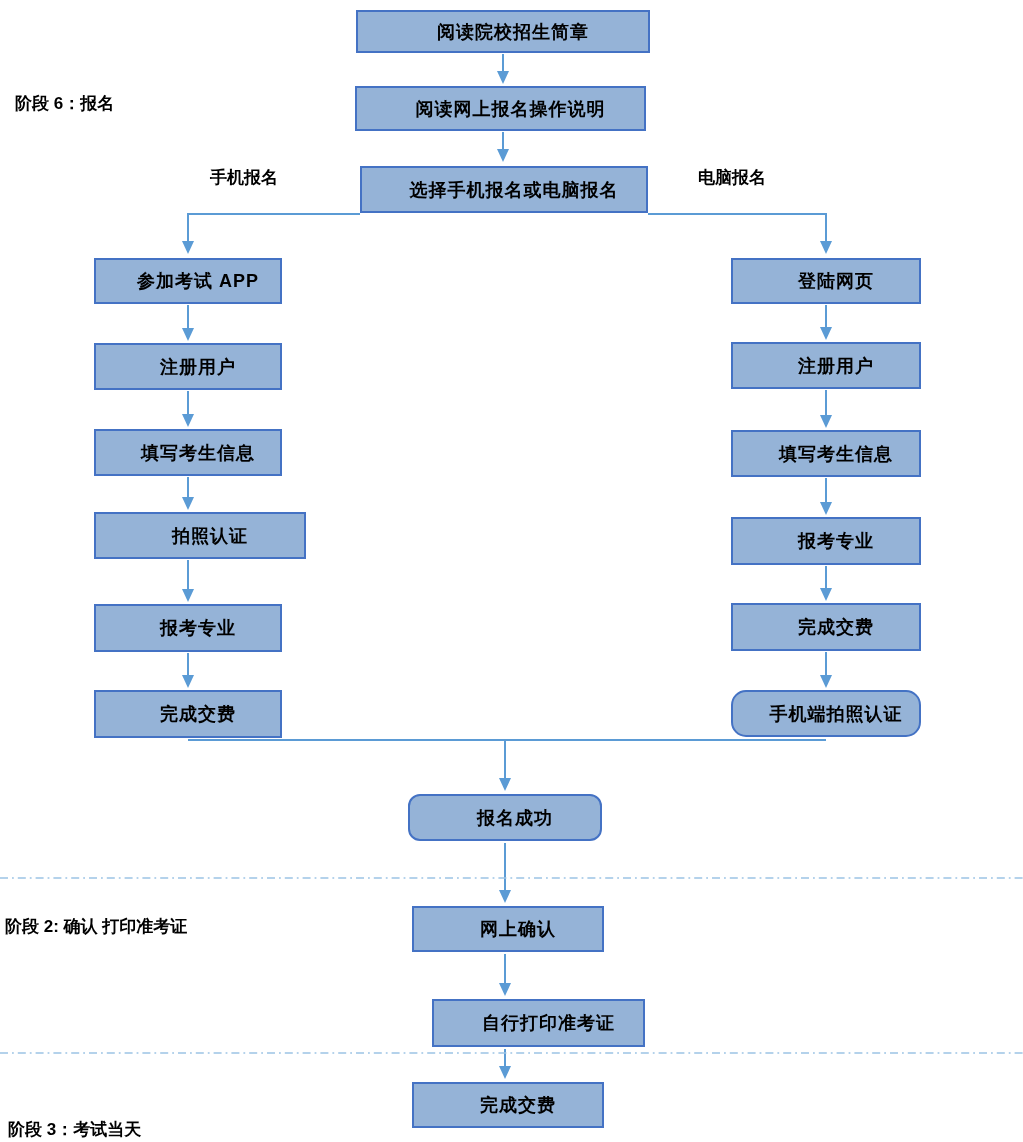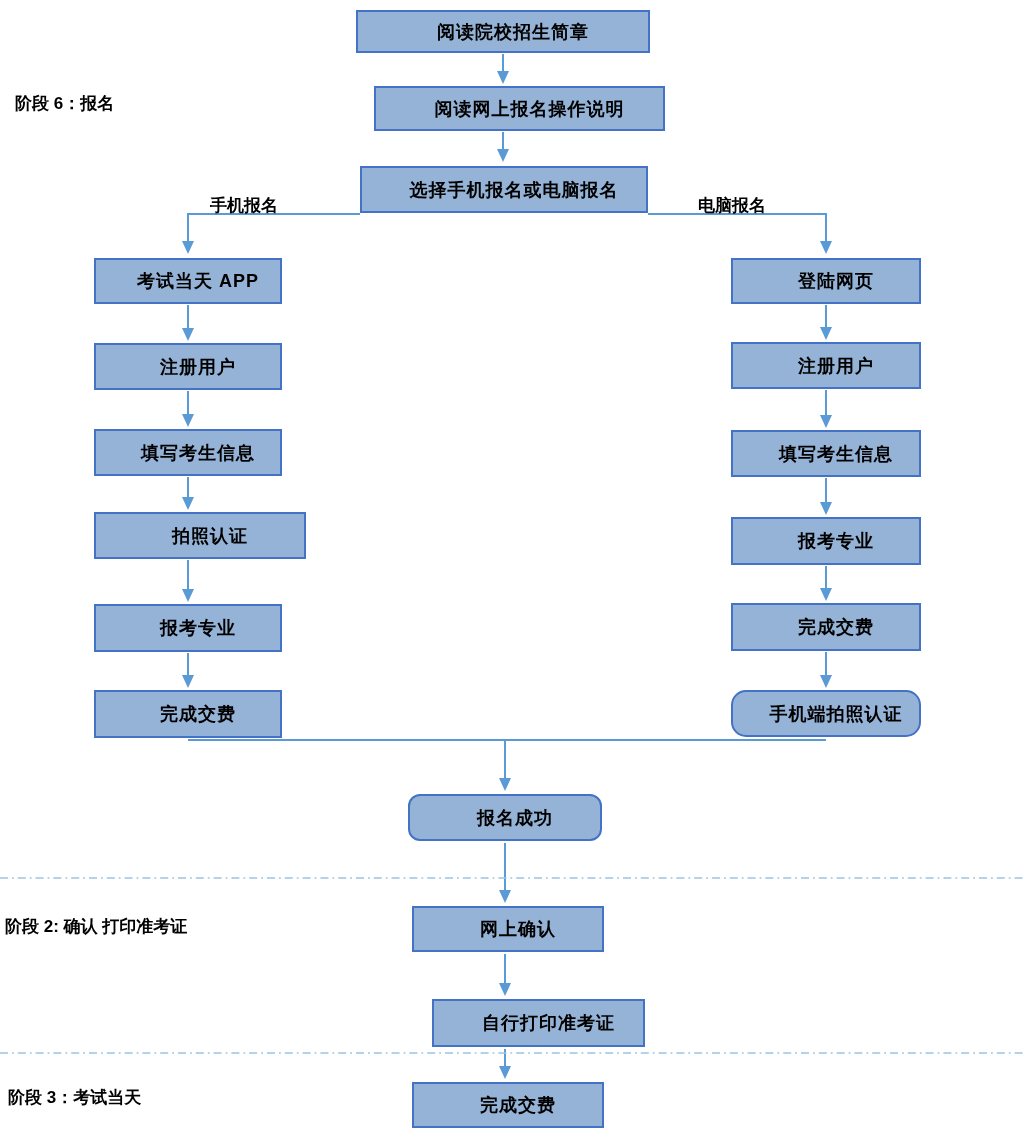--- a/index.html
+++ b/index.html
@@ -18,21 +18,21 @@
     padding-left:20px;
   }
   .phase-label{
     position:absolute;
     font-weight:bold;font-size:17px;color:#000;
     white-space:nowrap;z-index:3;
   }
   .branch-label{
     position:absolute;
     font-weight:bold;font-size:17px;color:#000;
-    white-space:nowrap;z-index:3;margin-top:28px;
+    white-space:nowrap;z-index:3;
   }
   svg.connectors{position:absolute;left:0;top:0;z-index:1;}
 </style>
 </head>
 <body>
 
 <div class="canvas">
 
   <svg class="connectors" width="1023" height="1142">
     <defs>
@@ -65,30 +65,30 @@
     <line x1="505" y1="843" x2="505" y2="901" stroke="#5B9BD5" stroke-width="2" marker-end="url(#ah)"></line>
     <line x1="505" y1="954" x2="505" y2="994" stroke="#5B9BD5" stroke-width="2" marker-end="url(#ah)"></line>
     <line x1="505" y1="1049" x2="505" y2="1077" stroke="#5B9BD5" stroke-width="2" marker-end="url(#ah)"></line>
 
     <line x1="0" y1="878" x2="1023" y2="878" stroke="#9CC3E5" stroke-width="1.6" stroke-dasharray="8 4 1.8 4"></line>
     <line x1="0" y1="1053" x2="1023" y2="1053" stroke="#9CC3E5" stroke-width="1.6" stroke-dasharray="8 4 1.8 4"></line>
   </svg>
 
   <div class="phase-label" style="left:15px;top:92px;">阶段 6：报名</div>
   <div class="phase-label" style="left:5px;top:915px;">阶段 2: 确认 打印准考证</div>
-  <div class="phase-label" style="left:8px;top:1086px;">阶段 3：考试当天</div>
+  <div class="phase-label" style="left:8px;top:1118px;">阶段 3：考试当天</div>
 
   <div class="branch-label" style="left:210px;top:166px;">手机报名</div>
   <div class="branch-label" style="left:698px;top:166px;">电脑报名</div>
 
   <div class="node" style="left:356px;top:10px;width:294px;height:43px;">阅读院校招生简章</div>
-  <div class="node" style="left:374px;top:86px;width:291px;height:45px;">阅读网上报名操作说明</div>
+  <div class="node" style="left:355px;top:86px;width:291px;height:45px;">阅读网上报名操作说明</div>
   <div class="node" style="left:360px;top:166px;width:288px;height:47px;">选择手机报名或电脑报名</div>
 
-  <div class="node" style="left:94px;top:258px;width:188px;height:46px;">考试当天 APP</div>
+  <div class="node" style="left:94px;top:258px;width:188px;height:46px;">参加考试 APP</div>
   <div class="node" style="left:94px;top:343px;width:188px;height:47px;">注册用户</div>
   <div class="node" style="left:94px;top:429px;width:188px;height:47px;">填写考生信息</div>
   <div class="node" style="left:94px;top:512px;width:212px;height:47px;">拍照认证</div>
   <div class="node" style="left:94px;top:604px;width:188px;height:48px;">报考专业</div>
   <div class="node" style="left:94px;top:690px;width:188px;height:48px;">完成交费</div>
 
   <div class="node" style="left:731px;top:258px;width:190px;height:46px;">登陆网页</div>
   <div class="node" style="left:731px;top:342px;width:190px;height:47px;">注册用户</div>
   <div class="node" style="left:731px;top:430px;width:190px;height:47px;">填写考生信息</div>
   <div class="node" style="left:731px;top:517px;width:190px;height:48px;">报考专业</div>

